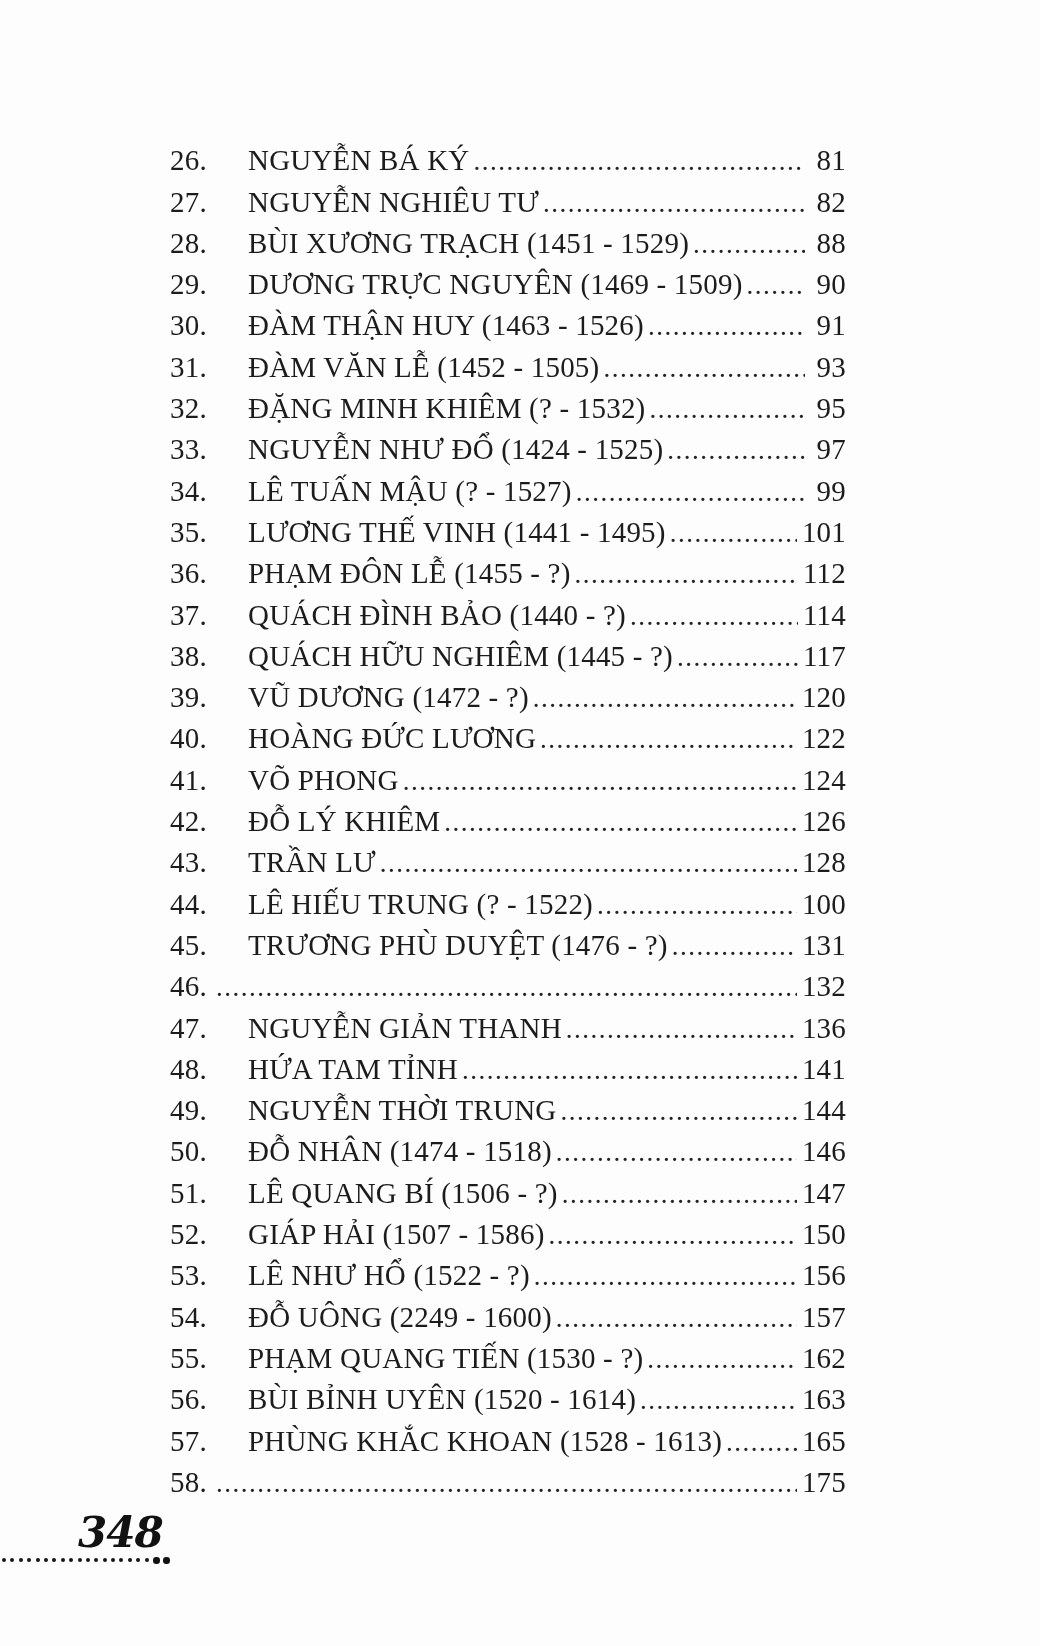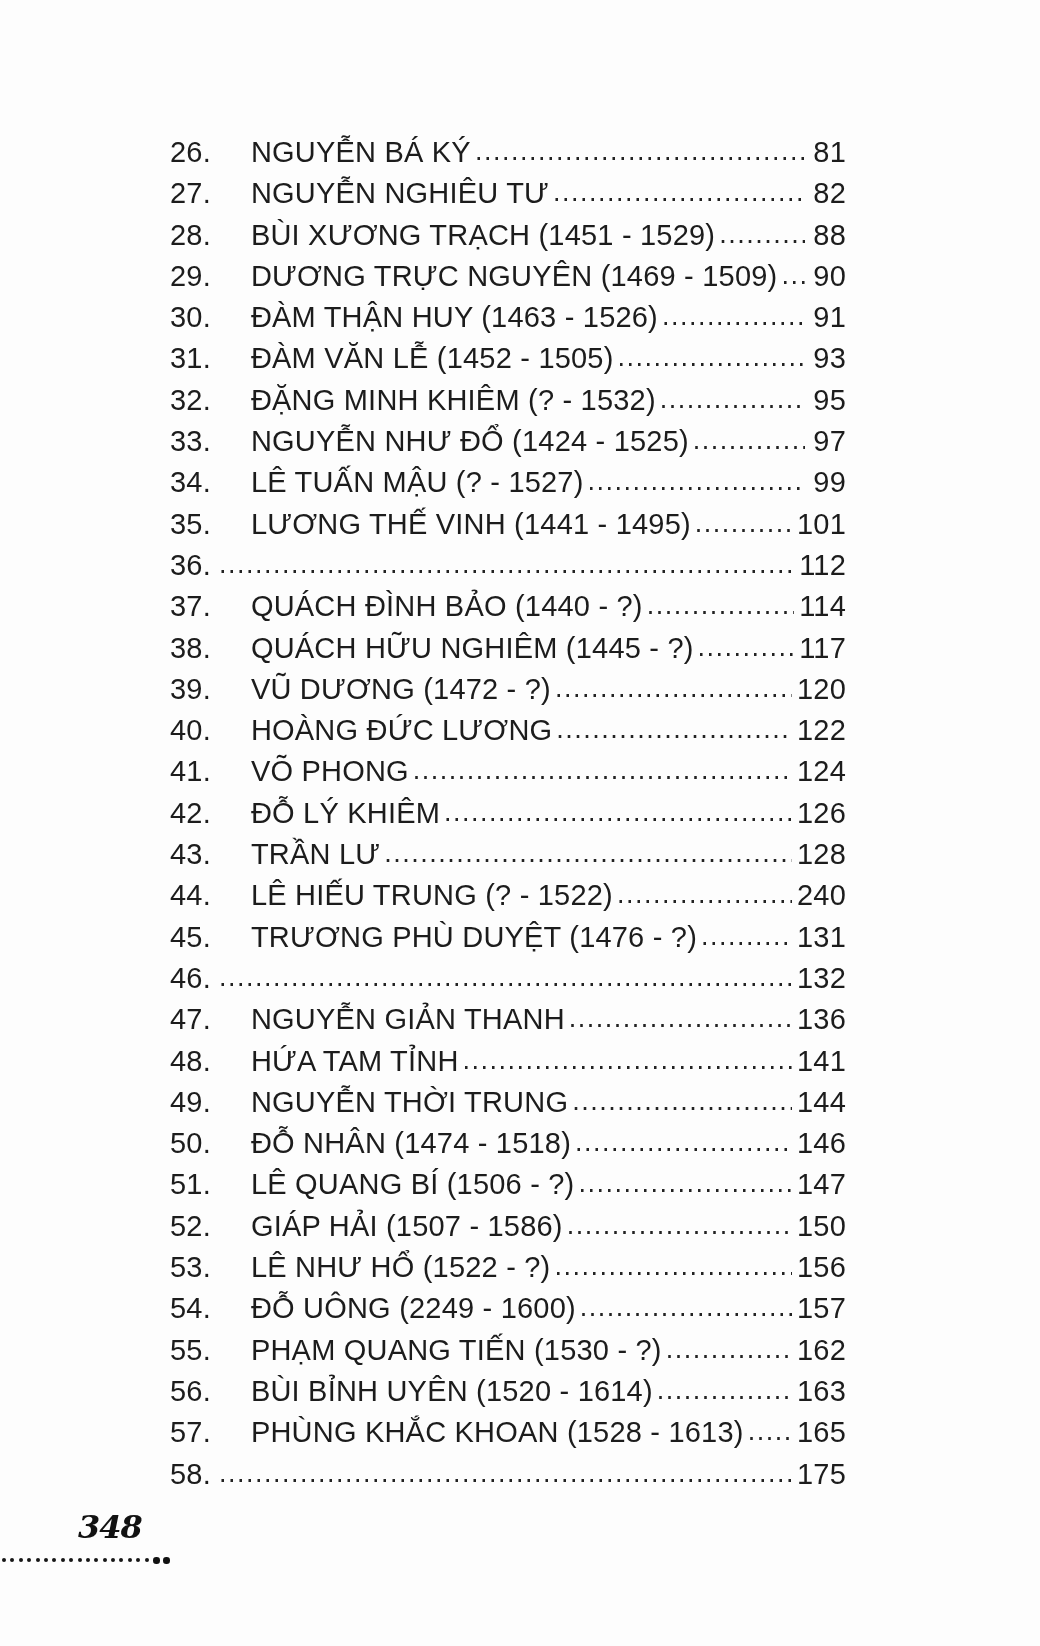--- a/index.html
+++ b/index.html
@@ -16,26 +16,27 @@
     overflow: hidden;
   }
   .toc {
     position: absolute;
     left: 170px;
     top: 136px;
     width: 676px; 
   }
   .toc-row {
     display: flex;
-    align-items: flex-start;
+    align-items: flex-end;
     height: 41.3px;
     font-size: 29px;
     font-weight: 400;
     letter-spacing: 0.2px;
     white-space: nowrap;
+    font-family: Liberation Serif, serif;
   }
   .num {
     flex: 0 0 auto;
     min-width: 38px;
     margin-right: 8px;
   }
   .title {
     flex: 0 0 auto;
     margin-right: 4px;
     margin-left: 32px;
@@ -55,21 +56,21 @@
     min-width: 36px;
     text-align: right;
   }
   .footer-pagenum {
     position: absolute;
     left: 78px;
     top: 1508px;
     font-family: "DejaVu Serif", serif;
     font-style: italic;
     font-weight: 700;
-    font-size: 32px;
+    font-size: 42px;
     letter-spacing: -1px;
     color: #121212;
   }
   .footer-line {
     position: absolute;
     left: 2px;
     top: 1557px;
     display: flex;
     align-items: center;
   }
@@ -157,20 +158,21 @@
 
   <div class="toc-row">
     <span class="num">35.</span>
     <span class="title">LƯƠNG THẾ VINH (1441 - 1495)</span>
     <span class="leader">............................................................................................................................................................................................................................</span>
     <span class="pagenum">101</span>
   </div>
 
   <div class="toc-row">
     <span class="num">36.</span>
+    <span class="title">PHẠM ĐÔN LỄ (1455 - ?)</span>
     <span class="leader">............................................................................................................................................................................................................................</span>
     <span class="pagenum">112</span>
   </div>
 
   <div class="toc-row">
     <span class="num">37.</span>
     <span class="title">QUÁCH ĐÌNH BẢO (1440 - ?)</span>
     <span class="leader">............................................................................................................................................................................................................................</span>
     <span class="pagenum">114</span>
   </div>
@@ -214,21 +216,21 @@
     <span class="num">43.</span>
     <span class="title">TRẦN LƯ</span>
     <span class="leader">............................................................................................................................................................................................................................</span>
     <span class="pagenum">128</span>
   </div>
 
   <div class="toc-row">
     <span class="num">44.</span>
     <span class="title">LÊ HIẾU TRUNG (? - 1522)</span>
     <span class="leader">............................................................................................................................................................................................................................</span>
-    <span class="pagenum">240</span>
+    <span class="pagenum">100</span>
   </div>
 
   <div class="toc-row">
     <span class="num">45.</span>
     <span class="title">TRƯƠNG PHÙ DUYỆT (1476 - ?)</span>
     <span class="leader">............................................................................................................................................................................................................................</span>
     <span class="pagenum">131</span>
   </div>
 
   <div class="toc-row">

